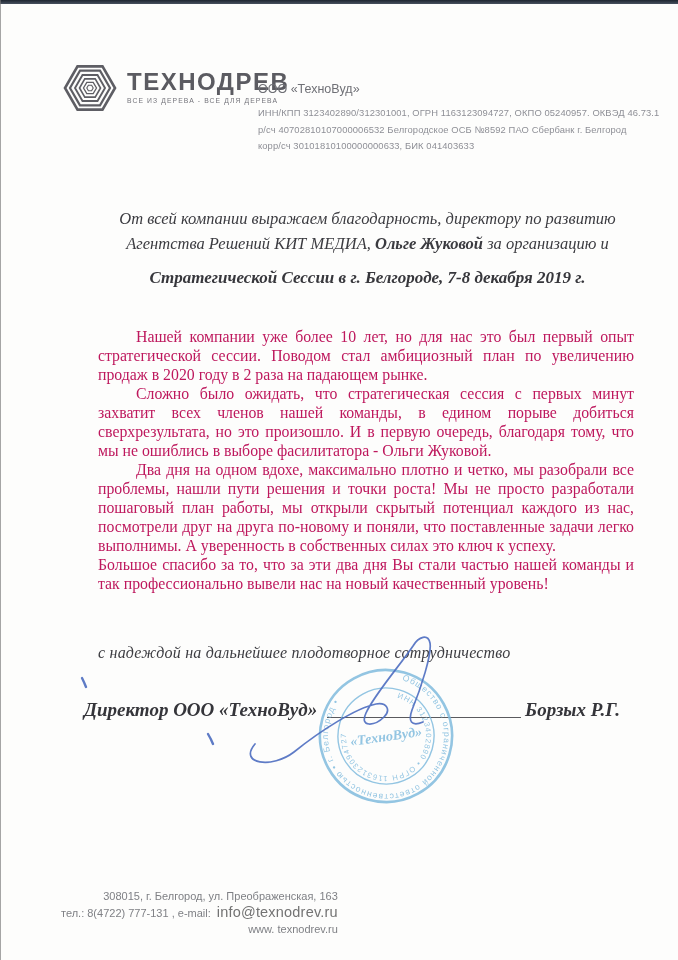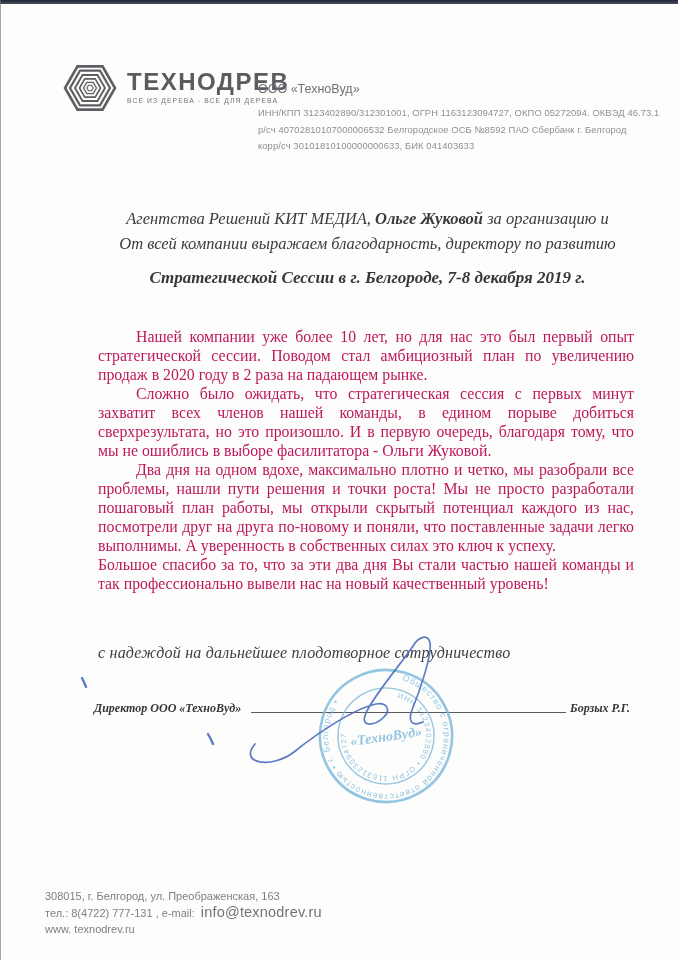--- a/index.html
+++ b/index.html
@@ -47,34 +47,34 @@
   .body-text p.no-indent { text-indent:0; }
 
   .closing-line {
     position:absolute; left:98px; top:644px;
     font-family:"Liberation Serif", serif; font-style:italic;
     font-size:16px; color:#3c3c41; letter-spacing:.2px;
   }
 
   
   .sig-row {
-    position:absolute; left:94px; top:699px; width:536px;
+    position:absolute; left:84px; top:699px; width:536px;
     display:flex; align-items:flex-end;
     font-family:"Liberation Serif", serif; font-style:italic; font-weight:bold;
-    font-size:12px; color:#35353a;
+    font-size:19px; color:#35353a;
   }
   .sig-rule { flex:1; border-bottom:1.4px solid #5a5a5e; margin:0 4px 3px 10px; height:14px; }
   .sig-name { white-space:nowrap; }
 
   
   .stamp-wrap { position:absolute; left:311px; top:661px; width:150px; height:150px; opacity:.82; }
   .ink-wrap { position:absolute; left:70px; top:626px; width:400px; height:155px; }
 
   
-  .footer { position:absolute; left:45px; top:888px; font-size:11px; color:#7f8085; line-height:16px; }
+  .footer { position:absolute; left:61px; top:888px; font-size:11px; color:#7f8085; line-height:16px;text-align:right; }
   .footer .email { font-size:14.5px; color:#737373; letter-spacing:.2px;margin-left:6px; }
 </style>
 </head>
 <body>
 
 <div class="page">
   <div class="scan-top-edge"></div>
   <div class="scan-left-edge"></div>
 
   <div class="logo">
@@ -89,28 +89,28 @@
       </g>
     </svg>
     <div class="logo-text">
       <div class="brand">ТЕХНОДРЕВ</div>
       <div class="tagline">ВСЕ ИЗ ДЕРЕВА - ВСЕ ДЛЯ ДЕРЕВА</div>
     </div>
   </div>
 
   <div class="requisites">
     <div class="company-name">ООО «ТехноВуд»</div>
-    <div class="req-line">ИНН/КПП 3123402890/312301001, ОГРН 1163123094727, ОКПО 05272094. ОКВЭД 46.73.1</div>
+    <div class="req-line">ИНН/КПП 3123402890/312301001, ОГРН 1163123094727, ОКПО 05240957. ОКВЭД 46.73.1</div>
     <div class="req-line">р/сч 40702810107000006532 Белгородское ОСБ №8592 ПАО Сбербанк г. Белгород</div>
     <div class="req-line">корр/сч 30101810100000000633, БИК 041403633</div>
   </div>
 
   <div class="title-block">
+    <div>От всей компании выражаем благодарность, директору по развитию</div>
     <div><span>Агентства Решений  КИТ МЕДИА, </span><span class="title-bold">Ольге Жуковой</span><span>  за организацию и</span></div>
-    <div>От всей компании выражаем благодарность, директору по развитию</div>
     <div class="subject-line">Стратегической Сессии в г. Белгороде, 7-8  декабря  2019 г.</div>
   </div>
 
   <div class="body-text">
     <p>Нашей компании уже более 10 лет, но для нас это был первый опыт стратегической сессии. Поводом стал амбициозный план по увеличению продаж в 2020 году в 2 раза на падающем рынке.</p>
     <p>Сложно было ожидать, что стратегическая сессия с первых минут захватит всех членов нашей команды, в едином порыве добиться сверхрезультата, но это произошло. И в первую очередь, благодаря тому, что мы не ошиблись в выборе фасилитатора - Ольги Жуковой.</p>
     <p>Два дня на одном вдохе, максимально плотно и четко, мы разобрали все проблемы, нашли пути решения и точки роста! Мы не просто разработали пошаговый план работы, мы открыли скрытый потенциал каждого из нас, посмотрели друг на друга по-новому и поняли, что поставленные задачи легко выполнимы.  А уверенность в собственных силах это ключ к успеху.</p>
     <p class="no-indent">Большое спасибо за то, что за эти два дня Вы стали частью нашей команды и так профессионально вывели нас на новый качественный уровень!</p>
   </div>
 

